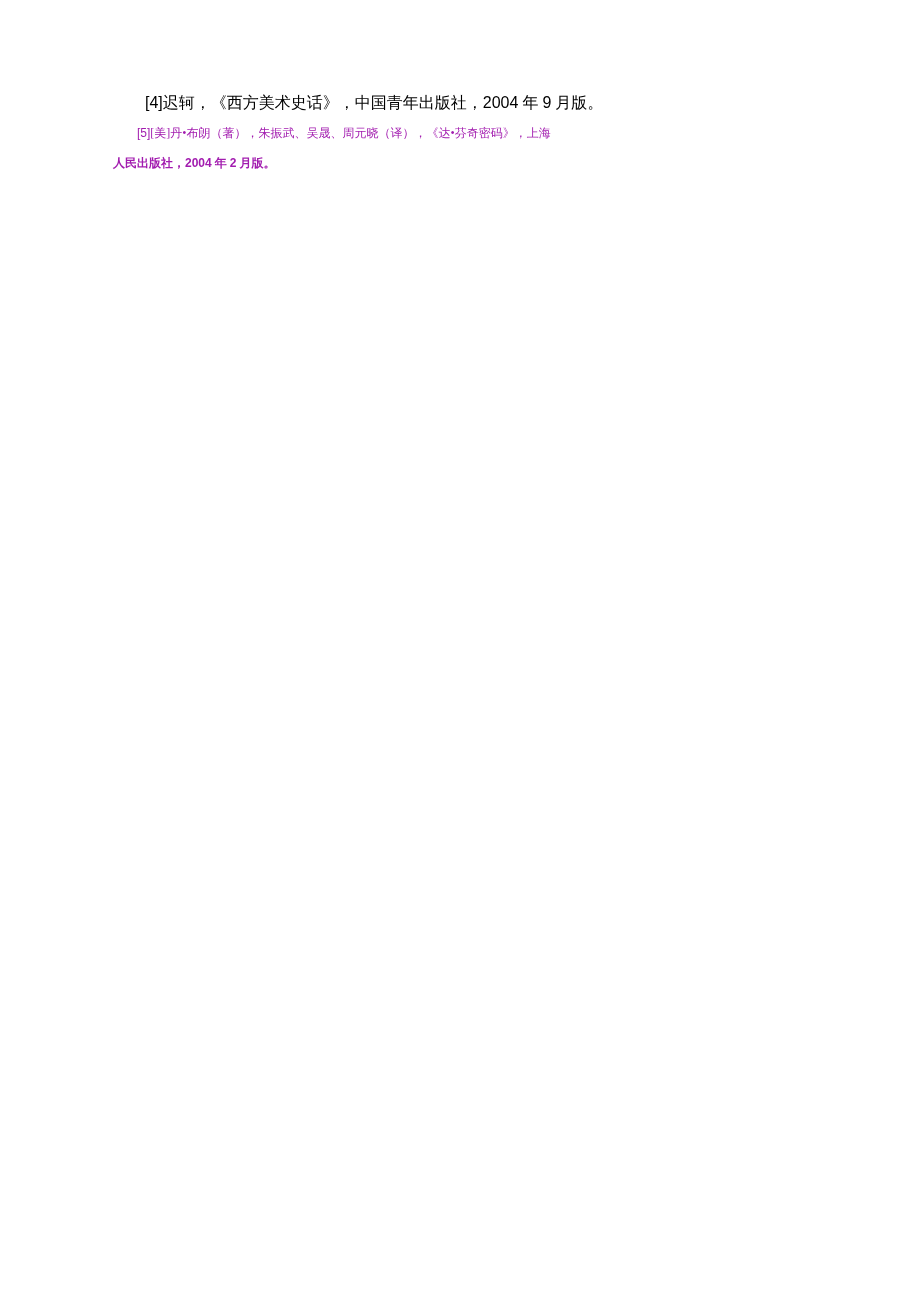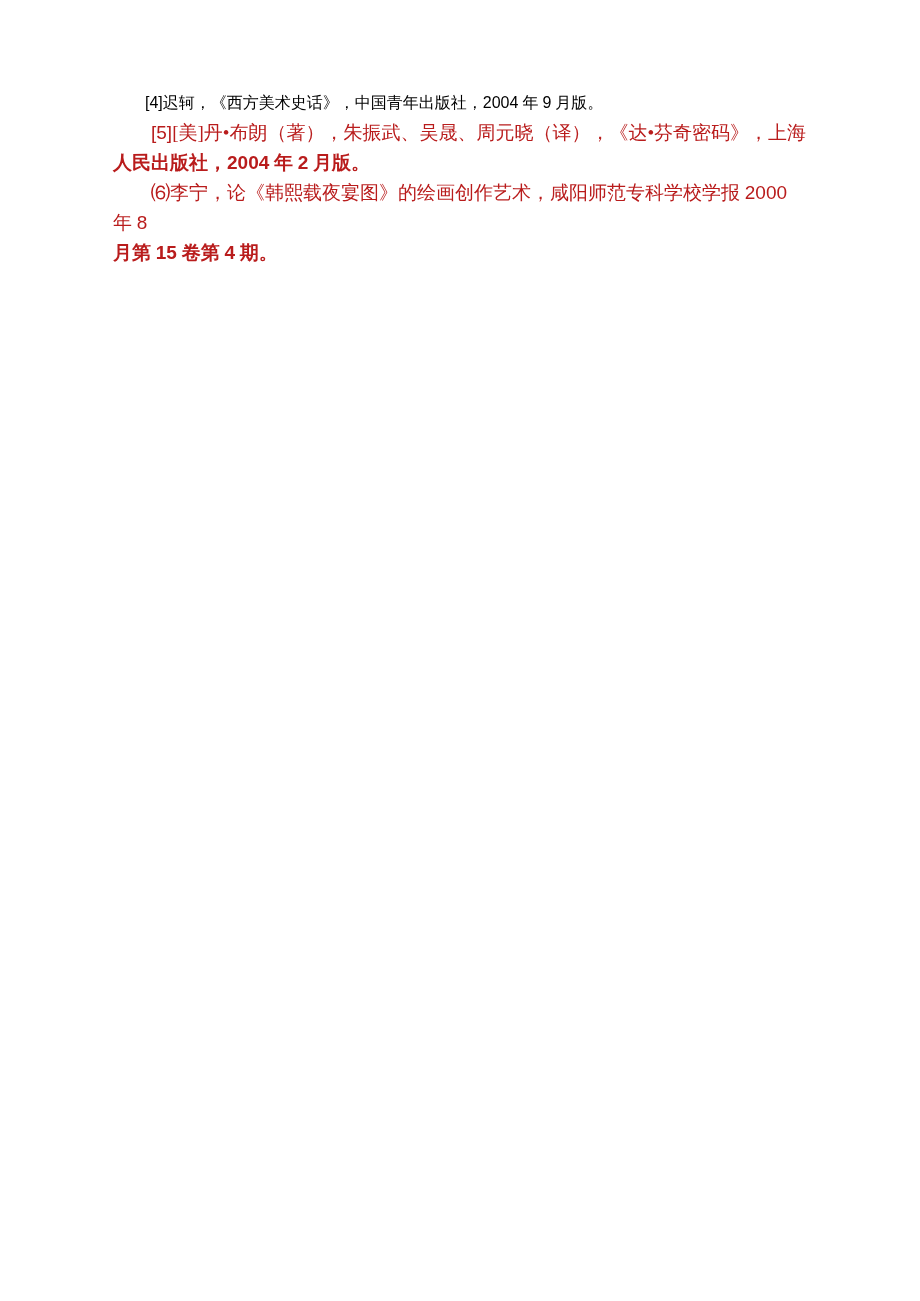--- a/index.html
+++ b/index.html
@@ -19,23 +19,23 @@
     }
     
     .reference-item {
       font-size: 16px;
       line-height: 30px;
       color: #000000;
       text-indent: 2em;
     }
     
     .reference-item-wrap {
-      font-size: 19px;
+      font-size: 12px;
       line-height: 30px;
-      color: #b91c1c;
+      color: #a21caf;
     }
     
     .reference-item-wrap .first-line {
       text-indent: 2em;
       display: block;
     }
     
     .reference-item-wrap .continuation {
       text-indent: 0;
       display: block;
@@ -53,18 +53,14 @@
 
   <p class="reference-item">
     <span class="numeric">[4]</span><span>迟轲，</span><span>《西方美术史话》</span><span>，中国青年出版社，</span><span class="numeric">2004</span><span> 年 </span><span class="numeric">9</span><span> 月版。</span>
   </p>
 
   <div class="reference-item-wrap">
     <span class="first-line"><span class="numeric">[5]</span><span>[美]丹•布朗（著），朱振武、吴晟、周元晓（译），《达•芬奇密码》，上海</span></span>
     <span class="continuation"><span>人民出版社，</span><span class="numeric">2004</span><span> 年 </span><span class="numeric">2</span><span> 月版。</span></span>
   </div>
 
-  <div class="reference-item-wrap">
-    <span class="first-line"><span>⑹</span><span>李宁，论《韩熙载夜宴图》的绘画创作艺术，咸阳师范专科学校学报 </span><span class="numeric">2000</span><span> 年 </span><span class="numeric">8</span></span>
-    <span class="continuation"><span>月第 </span><span class="numeric">15</span><span> 卷第 </span><span class="numeric">4</span><span> 期。</span></span>
-  </div>
 
 </div>
 
 </body></html>

